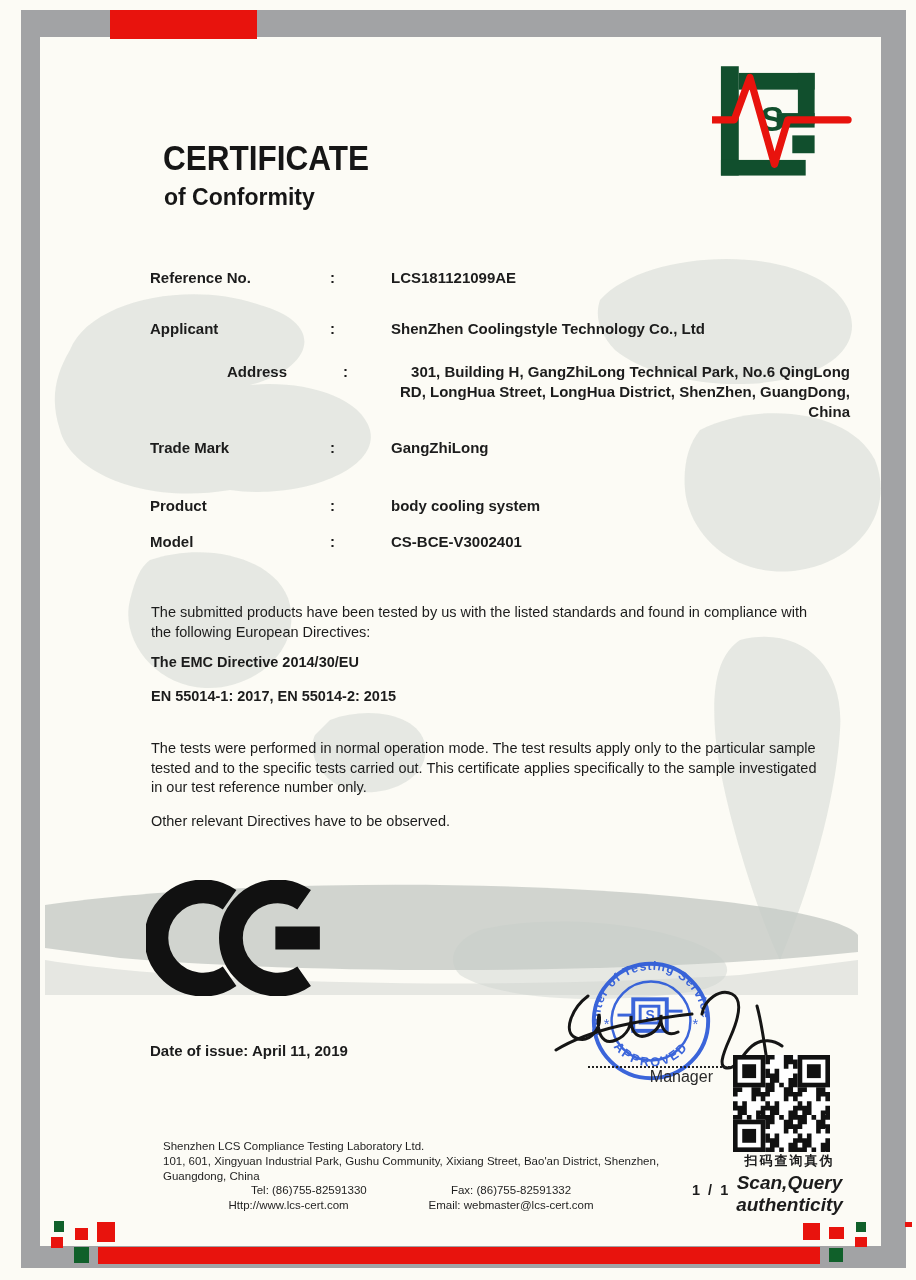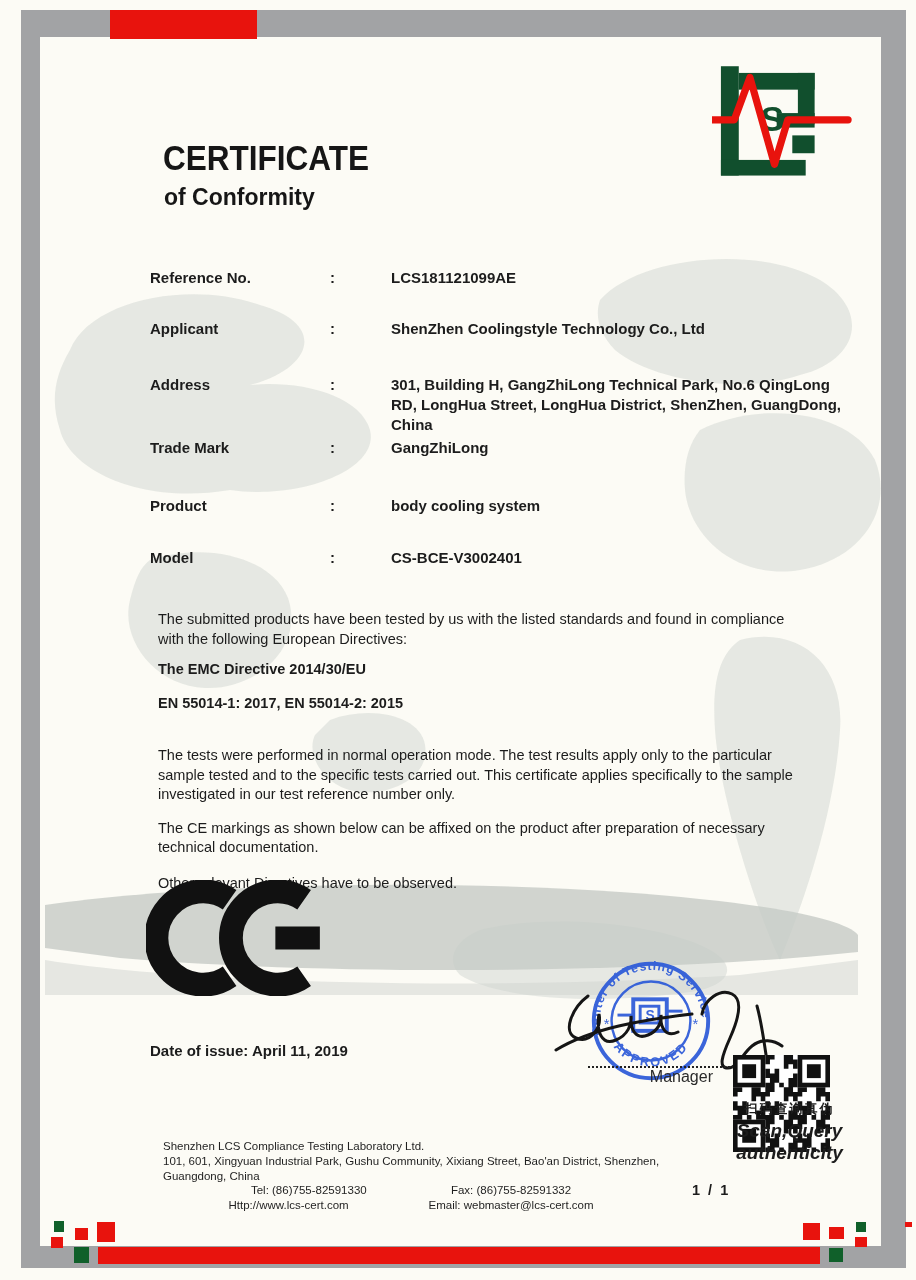--- a/index.html
+++ b/index.html
@@ -32,44 +32,44 @@
   }
   .title-sub{left:164px;top:184px;font-size:23px;font-weight:bold;color:#161616;}
   
   .fields{left:150px;top:260px;width:700px;height:320px;}
   .field-row{position:absolute;display:flex;font-size:15px;font-weight:bold;line-height:20px;gap:43px;}
   .field-row .f-label{flex:0 0 137px;}
   .field-row .f-colon{flex:0 0 18px;}
   .field-row .f-value{max-width:505px;}
   .field-row:nth-child(1){top:8px;}
   .field-row:nth-child(2){top:59px;align-items:flex-end;}
-  .field-row:nth-child(3){top:115px;}
+  .field-row:nth-child(3){top:102px;text-align:right;}
   .field-row:nth-child(4){top:178px;}
   .field-row:nth-child(5){top:236px;justify-content:center;}
-  .field-row:nth-child(6){top:288px;}
+  .field-row:nth-child(6){top:272px;}
   
   .body-block{left:150px;top:602px;width:672px;font-size:14.5px;line-height:19.5px;}
-  .body-block p{margin:8px;}
+  .body-block p{margin:1px;}
   .p-intro{margin-bottom:11px !important;}
   .p-directive{font-weight:bold;margin-bottom:14px !important;}
   .p-standards{font-weight:bold;margin-bottom:33px !important;}
   .p-1{margin-bottom:14px !important;}
   .p-2{margin-bottom:16px !important;}
   
   #ce-mark{left:146px;top:880px;width:178px;height:116px;}
   
   .date-line{left:150px;top:1042px;font-size:15px;font-weight:bold;}
   
   #stamp{left:582px;top:952px;width:138px;height:138px;opacity:.92;}
   #signature{left:552px;top:980px;width:235px;height:95px;}
   .sig-dotted{left:588px;top:1058px;width:178px;height:8px;border-bottom:2px dotted #222;}
   .manager{left:598px;top:1068px;width:115px;text-align:right;font-size:16px;color:#2a2a2a;}
   
   #qr{left:733px;top:1055px;width:97px;height:97px;}
-  .qr-caption{left:697px;top:1100px;width:185px;text-align:center;}
+  .qr-caption{left:697px;top:1152px;width:185px;text-align:center;}
   .qr-caption .cn{font-size:13px;font-weight:bold;letter-spacing:2px;}
   .qr-caption .en{font-size:19px;font-weight:bold;margin-top:2px;font-style:italic;}
   
   .footer{left:163px;top:1139px;font-size:11.5px;line-height:14.8px;color:#1f1f1f;}
   .footer .frow{display:flex;justify-content:center;}
   .footer .col1{width:200px;}
   .page-num{left:692px;top:1182px;font-size:14.5px;font-weight:bold;letter-spacing:2px;}
 </style>
 </head>
 <body>
@@ -152,21 +152,20 @@
     <span class="f-colon">:</span>
     <span class="f-value">CS-BCE-V3002401</span>
   </div>
 </div>
 
 <div class="abs body-block">
   <p class="p-intro">The submitted products have been tested by us with the listed standards and found in compliance with the following European Directives:</p>
   <p class="p-directive">The EMC Directive 2014/30/EU</p>
   <p class="p-standards">EN 55014-1: 2017, EN 55014-2: 2015</p>
   <p class="p-1">The tests were performed in normal operation mode. The test results apply only to the particular sample tested and to the specific tests carried out. This certificate applies specifically to the sample investigated in our test reference number only.</p>
-  <p class="p-2">The CE markings as shown below can be affixed on the product after preparation of necessary technical documentation.</p>
   <p class="p-3">Other relevant Directives have to be observed.</p>
 </div>
 
 <svg id="ce-mark" class="abs" viewBox="0 0 172 110">
   <g fill="none" stroke="#111" stroke-width="23">
     <path d="M 80.8 18.1 A 45 45 0 1 0 80.8 91.9"></path>
     <path d="M 152.8 18.1 A 45 45 0 1 0 152.8 91.9"></path>
   </g>
   <line x1="125" y1="55" x2="168" y2="55" stroke="#111" stroke-width="22"></line>
 </svg>

